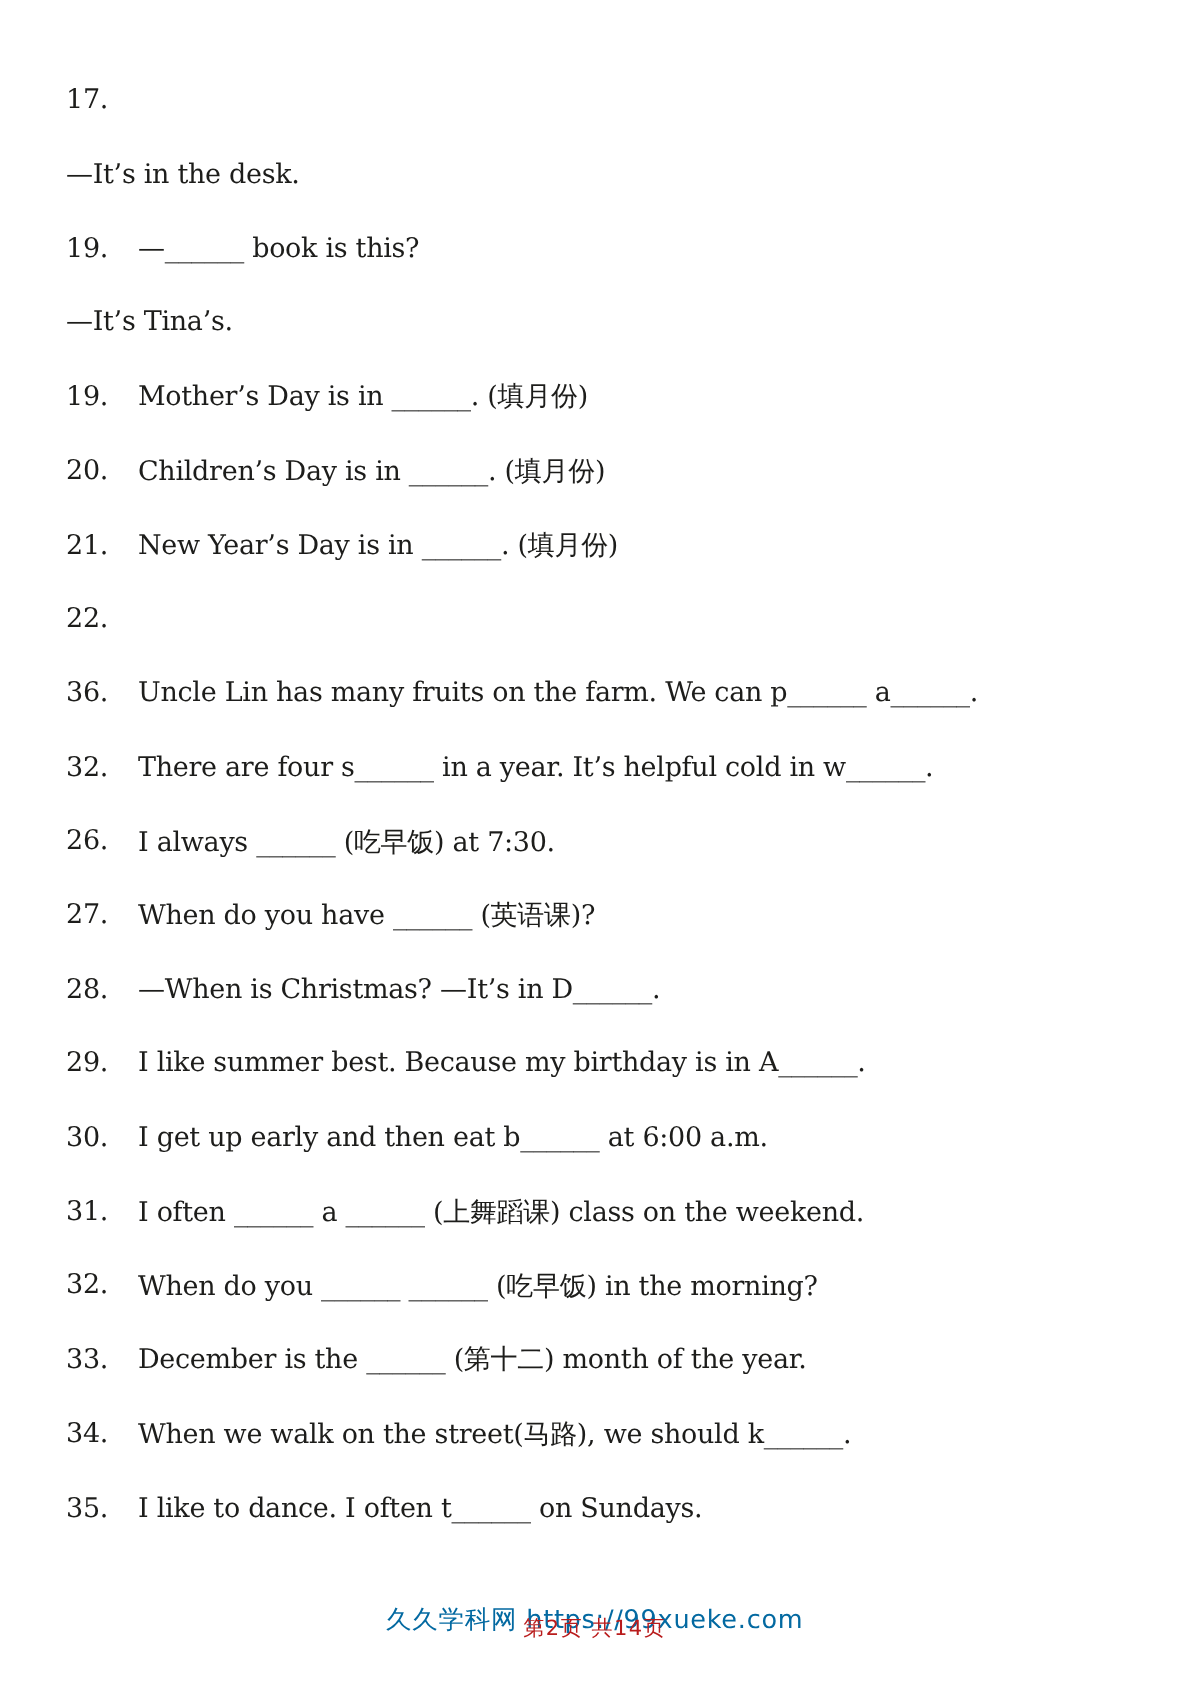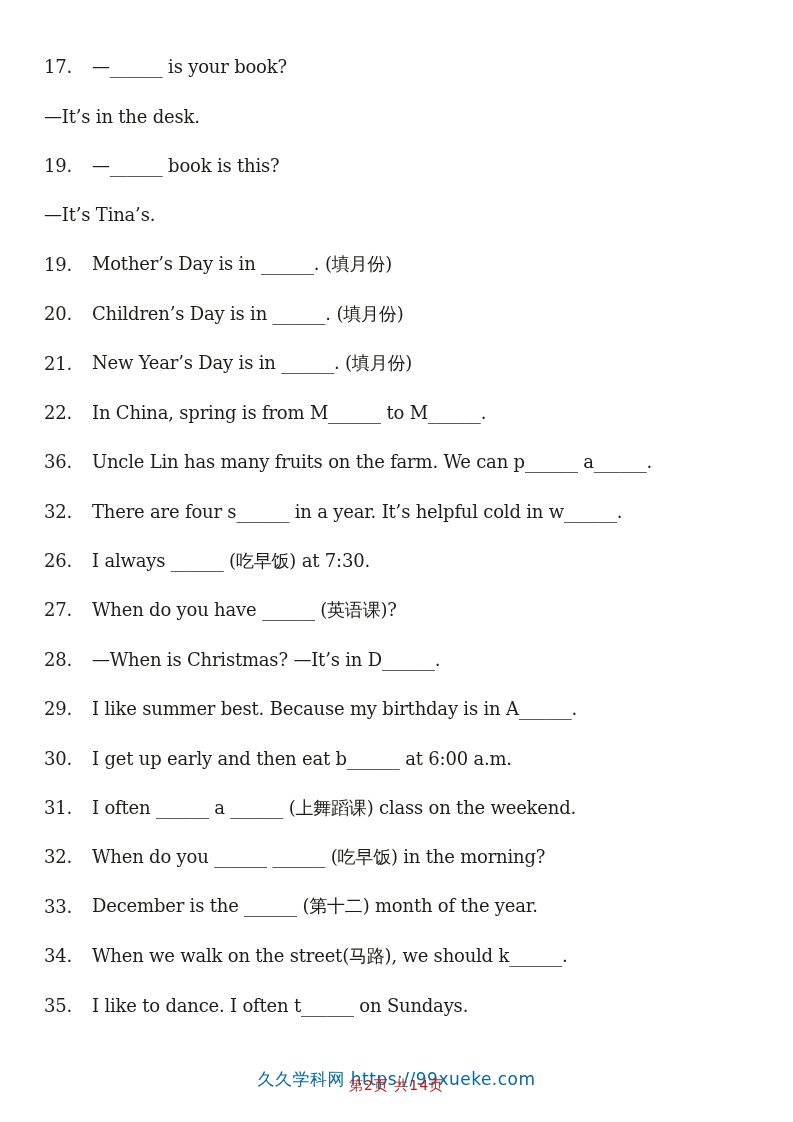--- a/index.html
+++ b/index.html
@@ -62,21 +62,20 @@
     z-index: 2;
   }
 </style>
 </head>
 <body>
 
 <div class="page" style="color: rgb(29, 29, 27); background: rgb(255, 255, 255);">
   <div class="lines" id="lines">
       <div class="line">
         <span class="num">17.</span>
-        <span class="txt">—______  is your book?</span>
       </div>
       <div class="line cont">
         <span class="txt">—It’s in the desk.</span>
       </div>
       <div class="line">
         <span class="num">19.</span>
         <span class="txt">—______  book is this?</span>
       </div>
       <div class="line cont">
         <span class="txt">—It’s Tina’s.</span>
@@ -88,21 +87,20 @@
       <div class="line">
         <span class="num">20.</span>
         <span class="txt">Children’s Day is in  ______. (填月份)</span>
       </div>
       <div class="line">
         <span class="num">21.</span>
         <span class="txt">New Year’s Day is in  ______. (填月份)</span>
       </div>
       <div class="line">
         <span class="num">22.</span>
-        <span class="txt">In China, spring is from M______  to M______.</span>
       </div>
       <div class="line">
         <span class="num">36.</span>
         <span class="txt">Uncle Lin has many fruits on the farm. We can p______  a______.</span>
       </div>
       <div class="line">
         <span class="num">32.</span>
         <span class="txt">There are four s______  in a year. It’s helpful cold in w______.</span>
       </div>
       <div class="line">

